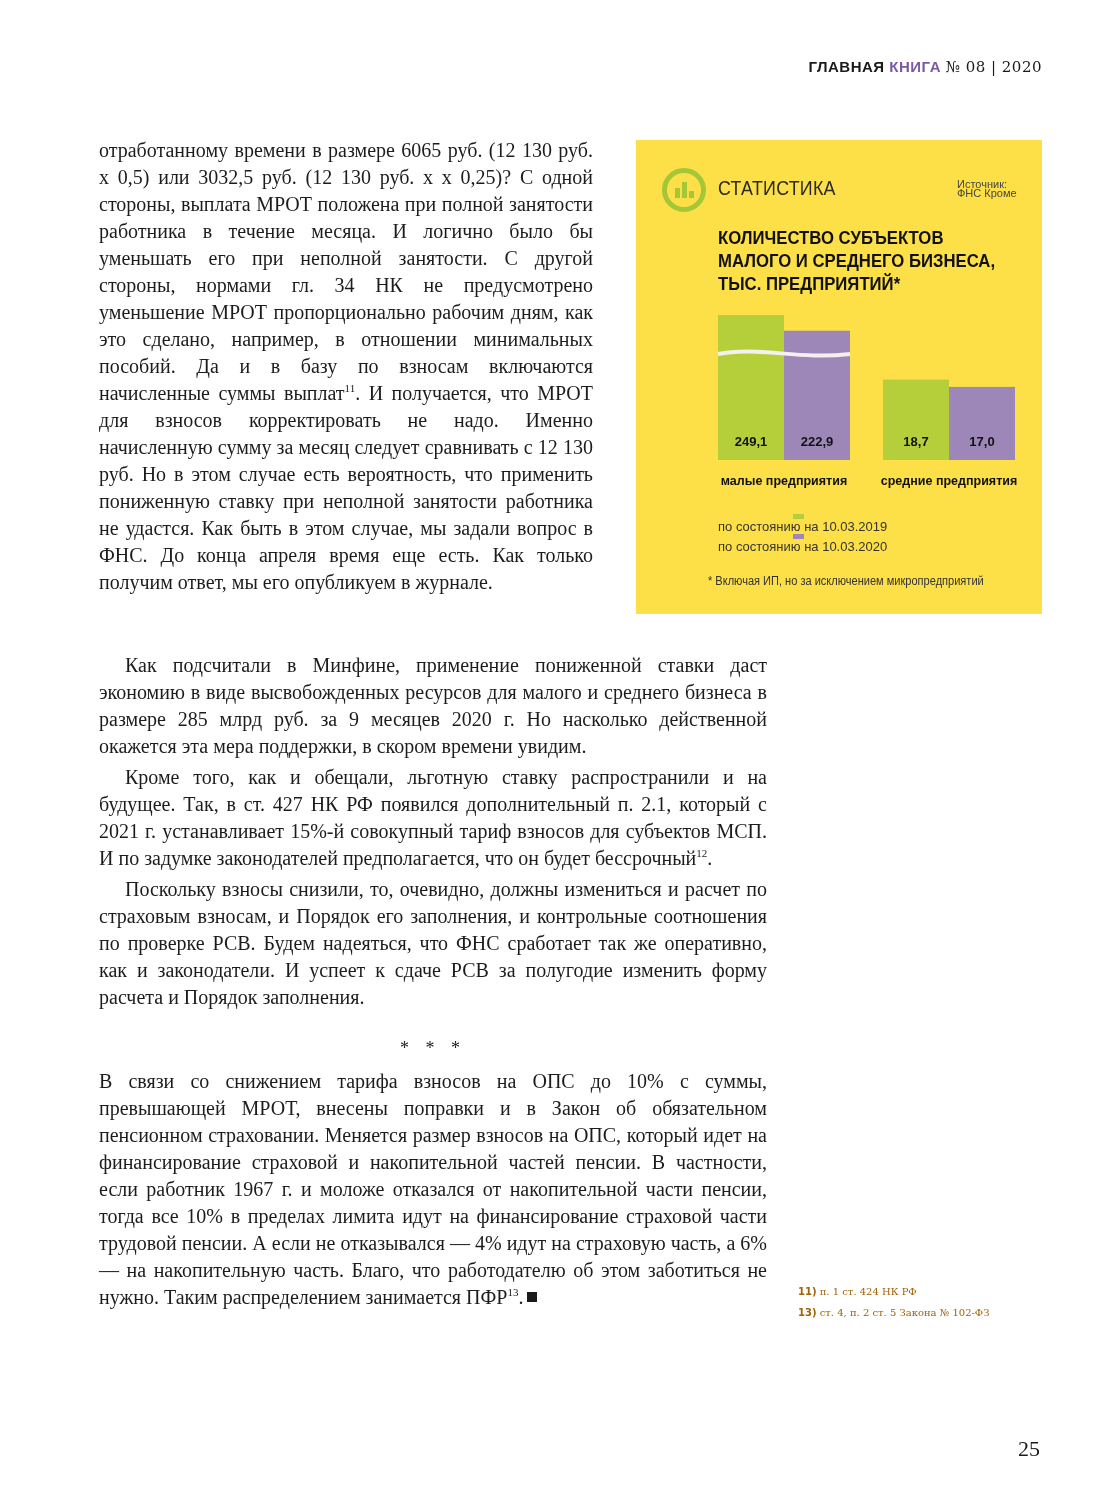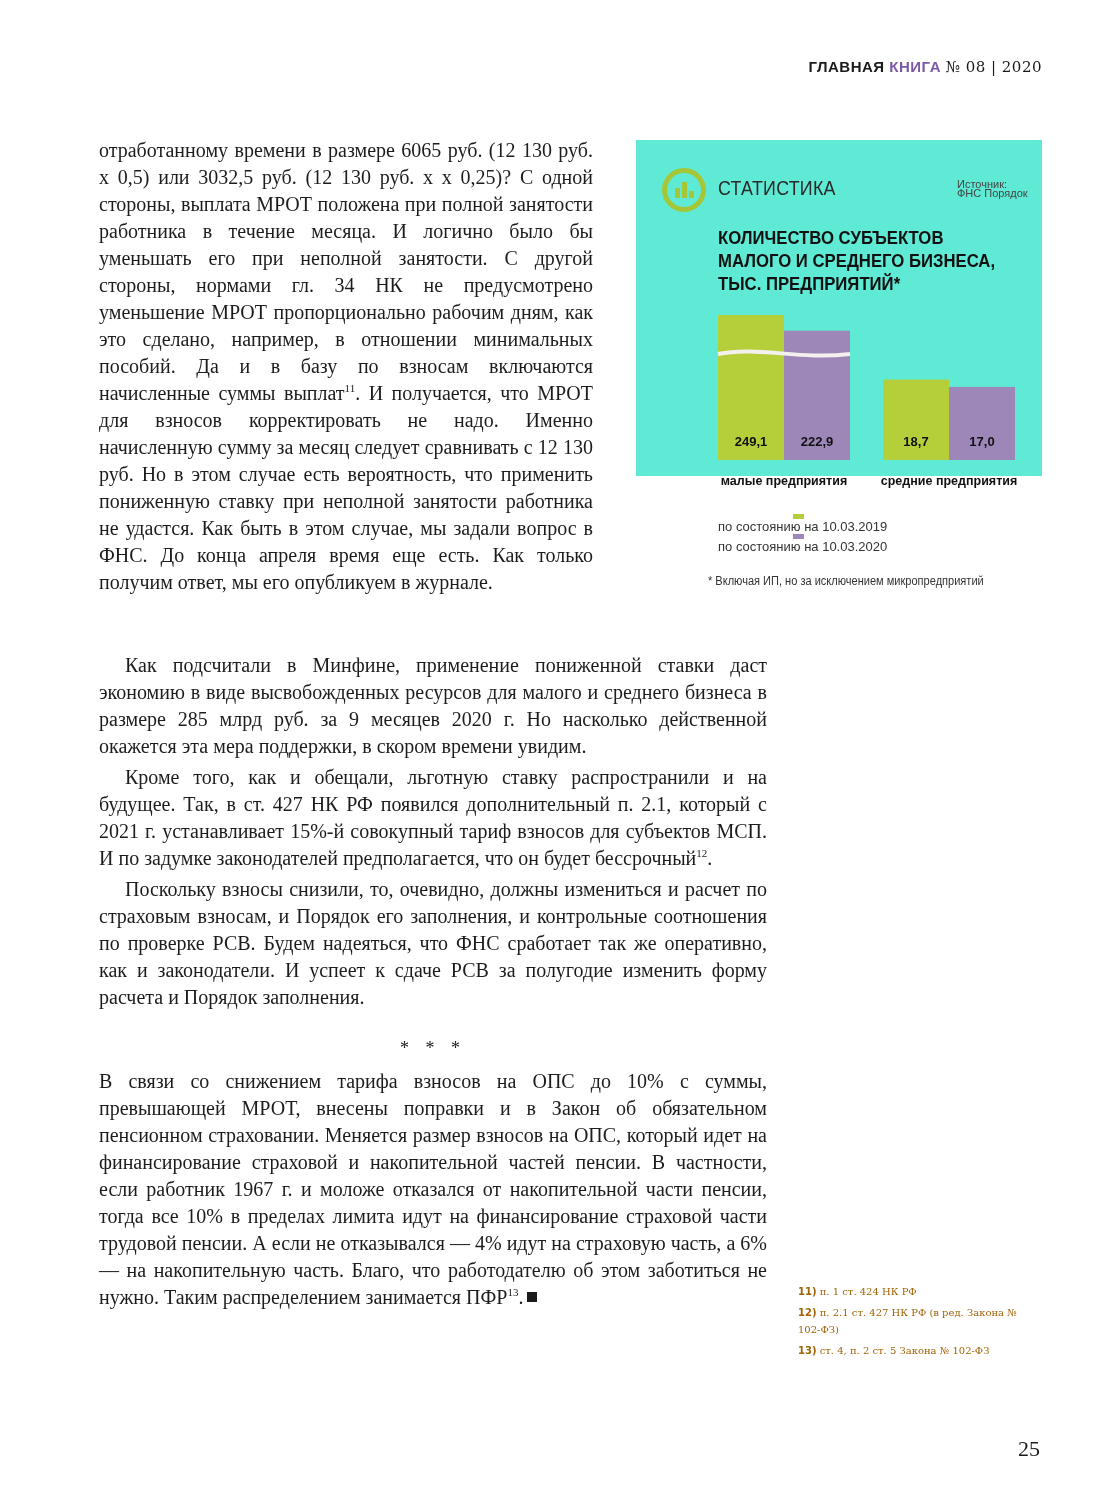--- a/index.html
+++ b/index.html
@@ -15,21 +15,21 @@
   .col p { margin: 4px; text-align: justify; text-align-last: left; }
   .col1 { left: 95px; top: 133px; width: 502px; }
   .col2 { left: 95px; top: 648px; width: 676px; }
   .col2 p { text-indent: 26px; margin-bottom: 1px; }
   .col2 p.noindent { text-indent: 0; }
   sup { font-size: 11px; vertical-align: super; line-height: 0; }
   .stars { text-align: center; font-size: 18px; margin: 24px 0 6px 0; letter-spacing: 6px; }
   .endmark { display: inline-block; width: 10px; height: 10px; background: #1a1a1a; margin-left: 4px; vertical-align: 2px; }
 
   
-  .card { position: absolute; left: 636px; top: 140px; width: 406px; height: 336px; background: #5eead4; }
+  .card { position: absolute; left: 636px; top: 140px; width: 406px; height: 474px; background: #fde047; }
   .card .icon { position: absolute; left: 26px; top: 28px; width: 34px; height: 34px; border: 5px solid #a5c637; border-radius: 50%; }
   .card .icon .b { position: absolute; bottom: 9px; width: 5px; background: #a5c637; }
   .card .label { position: absolute; left: 82px; top: 36px; font-family: "Liberation Sans", sans-serif; font-size: 21px; color: #2a2a2a; letter-spacing: 0.3px; transform: scaleX(0.85); transform-origin: left; }
   .card .source { position: absolute; left: 321px; top: 40px; font-family: "Liberation Sans", sans-serif; font-size: 11px; line-height: 9px; color: #444; }
   .card .title { position: absolute; left: 82px; top: 86px; width: 320px; font-family: "Liberation Sans", sans-serif; font-weight: bold; font-size: 19px; line-height: 23px; color: #111; transform: scaleX(0.88); transform-origin: left; text-transform: uppercase; }
   .chart { position: absolute; left: 0; top: 0; width: 406px; height: 474px; }
   .legend { position: absolute; left: 82px; top: 374px; font-family: "Liberation Sans", sans-serif; font-size: 13px; color: #333; }
   .legend .row { display: flex; align-items: center; height: 20px; flex-direction: column; }
   .legend .sw { width: 11px; height: 11px; margin-right: 8px; }
   .footnote { position: absolute; left: 72px; top: 434px; font-family: "Liberation Sans", sans-serif; font-size: 12px; color: #333; transform: scaleX(0.92); transform-origin: left; white-space: nowrap; }
@@ -64,21 +64,21 @@
 
 <div class="card">
   <div class="icon">
     <span class="b" style="left:8px;height:10px;"></span>
     <span class="b" style="left:15px;height:16px;"></span>
     <span class="b" style="left:22px;height:7px;"></span>
   </div>
   <div class="label">СТАТИСТИКА</div>
   <div class="source">
     <div>Источник:</div>
-    <div>ФНС Порядок</div>
+    <div>ФНС Кроме</div>
   </div>
   <div class="title">Количество субъектов малого и среднего бизнеса, тыс. предприятий*</div>
 
   <svg class="chart" id="chart" viewBox="0 0 406 474" width="406" height="474">
       <rect x="82" y="175" width="66" height="145" fill="#b5cf3a"></rect>
       <text x="115" y="306" text-anchor="middle" font-family="Liberation Sans, sans-serif" font-weight="bold" font-size="13" fill="#111">249,1</text>
       <rect x="247" y="239.59" width="66" height="80.41" fill="#b5cf3a"></rect>
       <text x="280" y="306" text-anchor="middle" font-family="Liberation Sans, sans-serif" font-weight="bold" font-size="13" fill="#111">18,7</text>
       <rect x="148" y="190.72" width="66" height="129.28" fill="#9d87b9"></rect>
       <text x="181" y="306" text-anchor="middle" font-family="Liberation Sans, sans-serif" font-weight="bold" font-size="13" fill="#111">222,9</text>
@@ -97,17 +97,16 @@
     <div class="row">
       <span class="sw" id="sw1" style="background: rgb(157, 135, 185);"></span>
       <span>по состоянию на 10.03.2020</span>
     </div>
   </div>
   <div class="footnote">* Включая ИП, но за исключением микропредприятий</div>
 </div>
 
 <div class="notes">
   <div class="n"><b>11)</b> <span>п. 1 ст. 424 НК РФ</span></div>
-  <div class="n"><b>12)</b> <span>п. 2.1 ст. 427 НК РФ (в ред. Закона № 102-ФЗ)</span></div>
   <div class="n"><b>13)</b> <span>ст. 4, п. 2 ст. 5 Закона № 102-ФЗ</span></div>
 </div>
 
 <div class="pagenum">25</div>
 
 </body></html>

